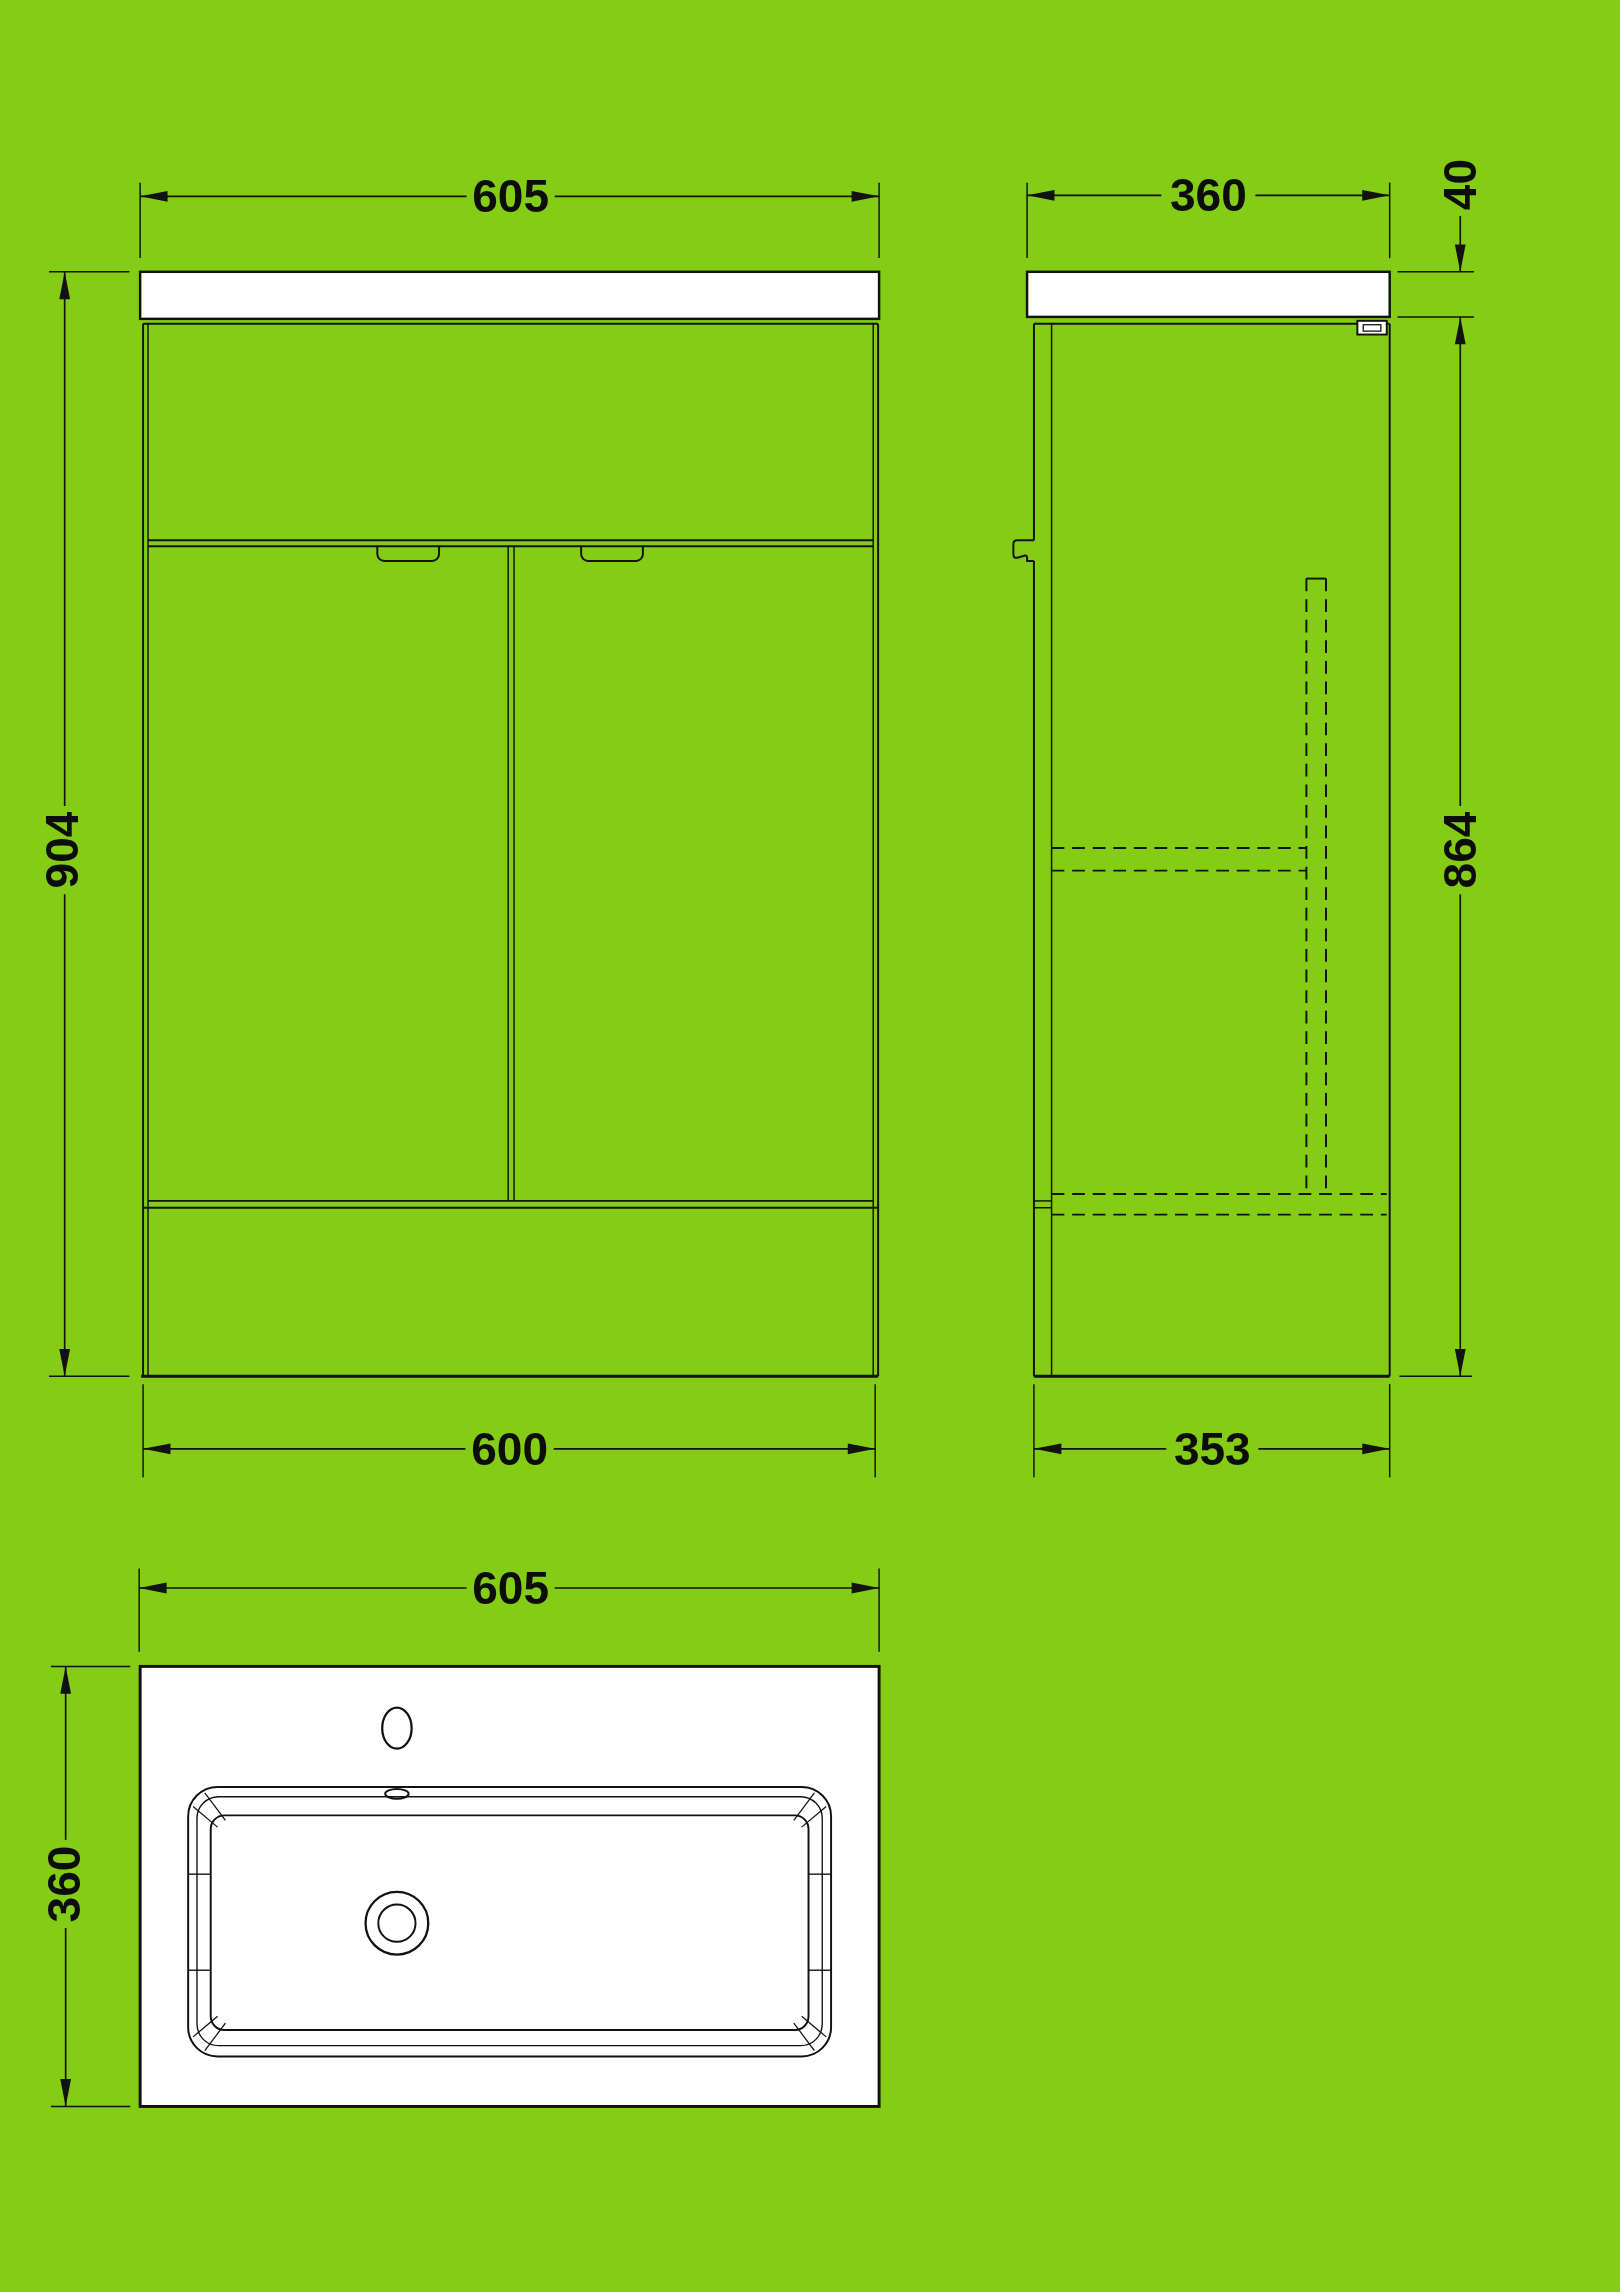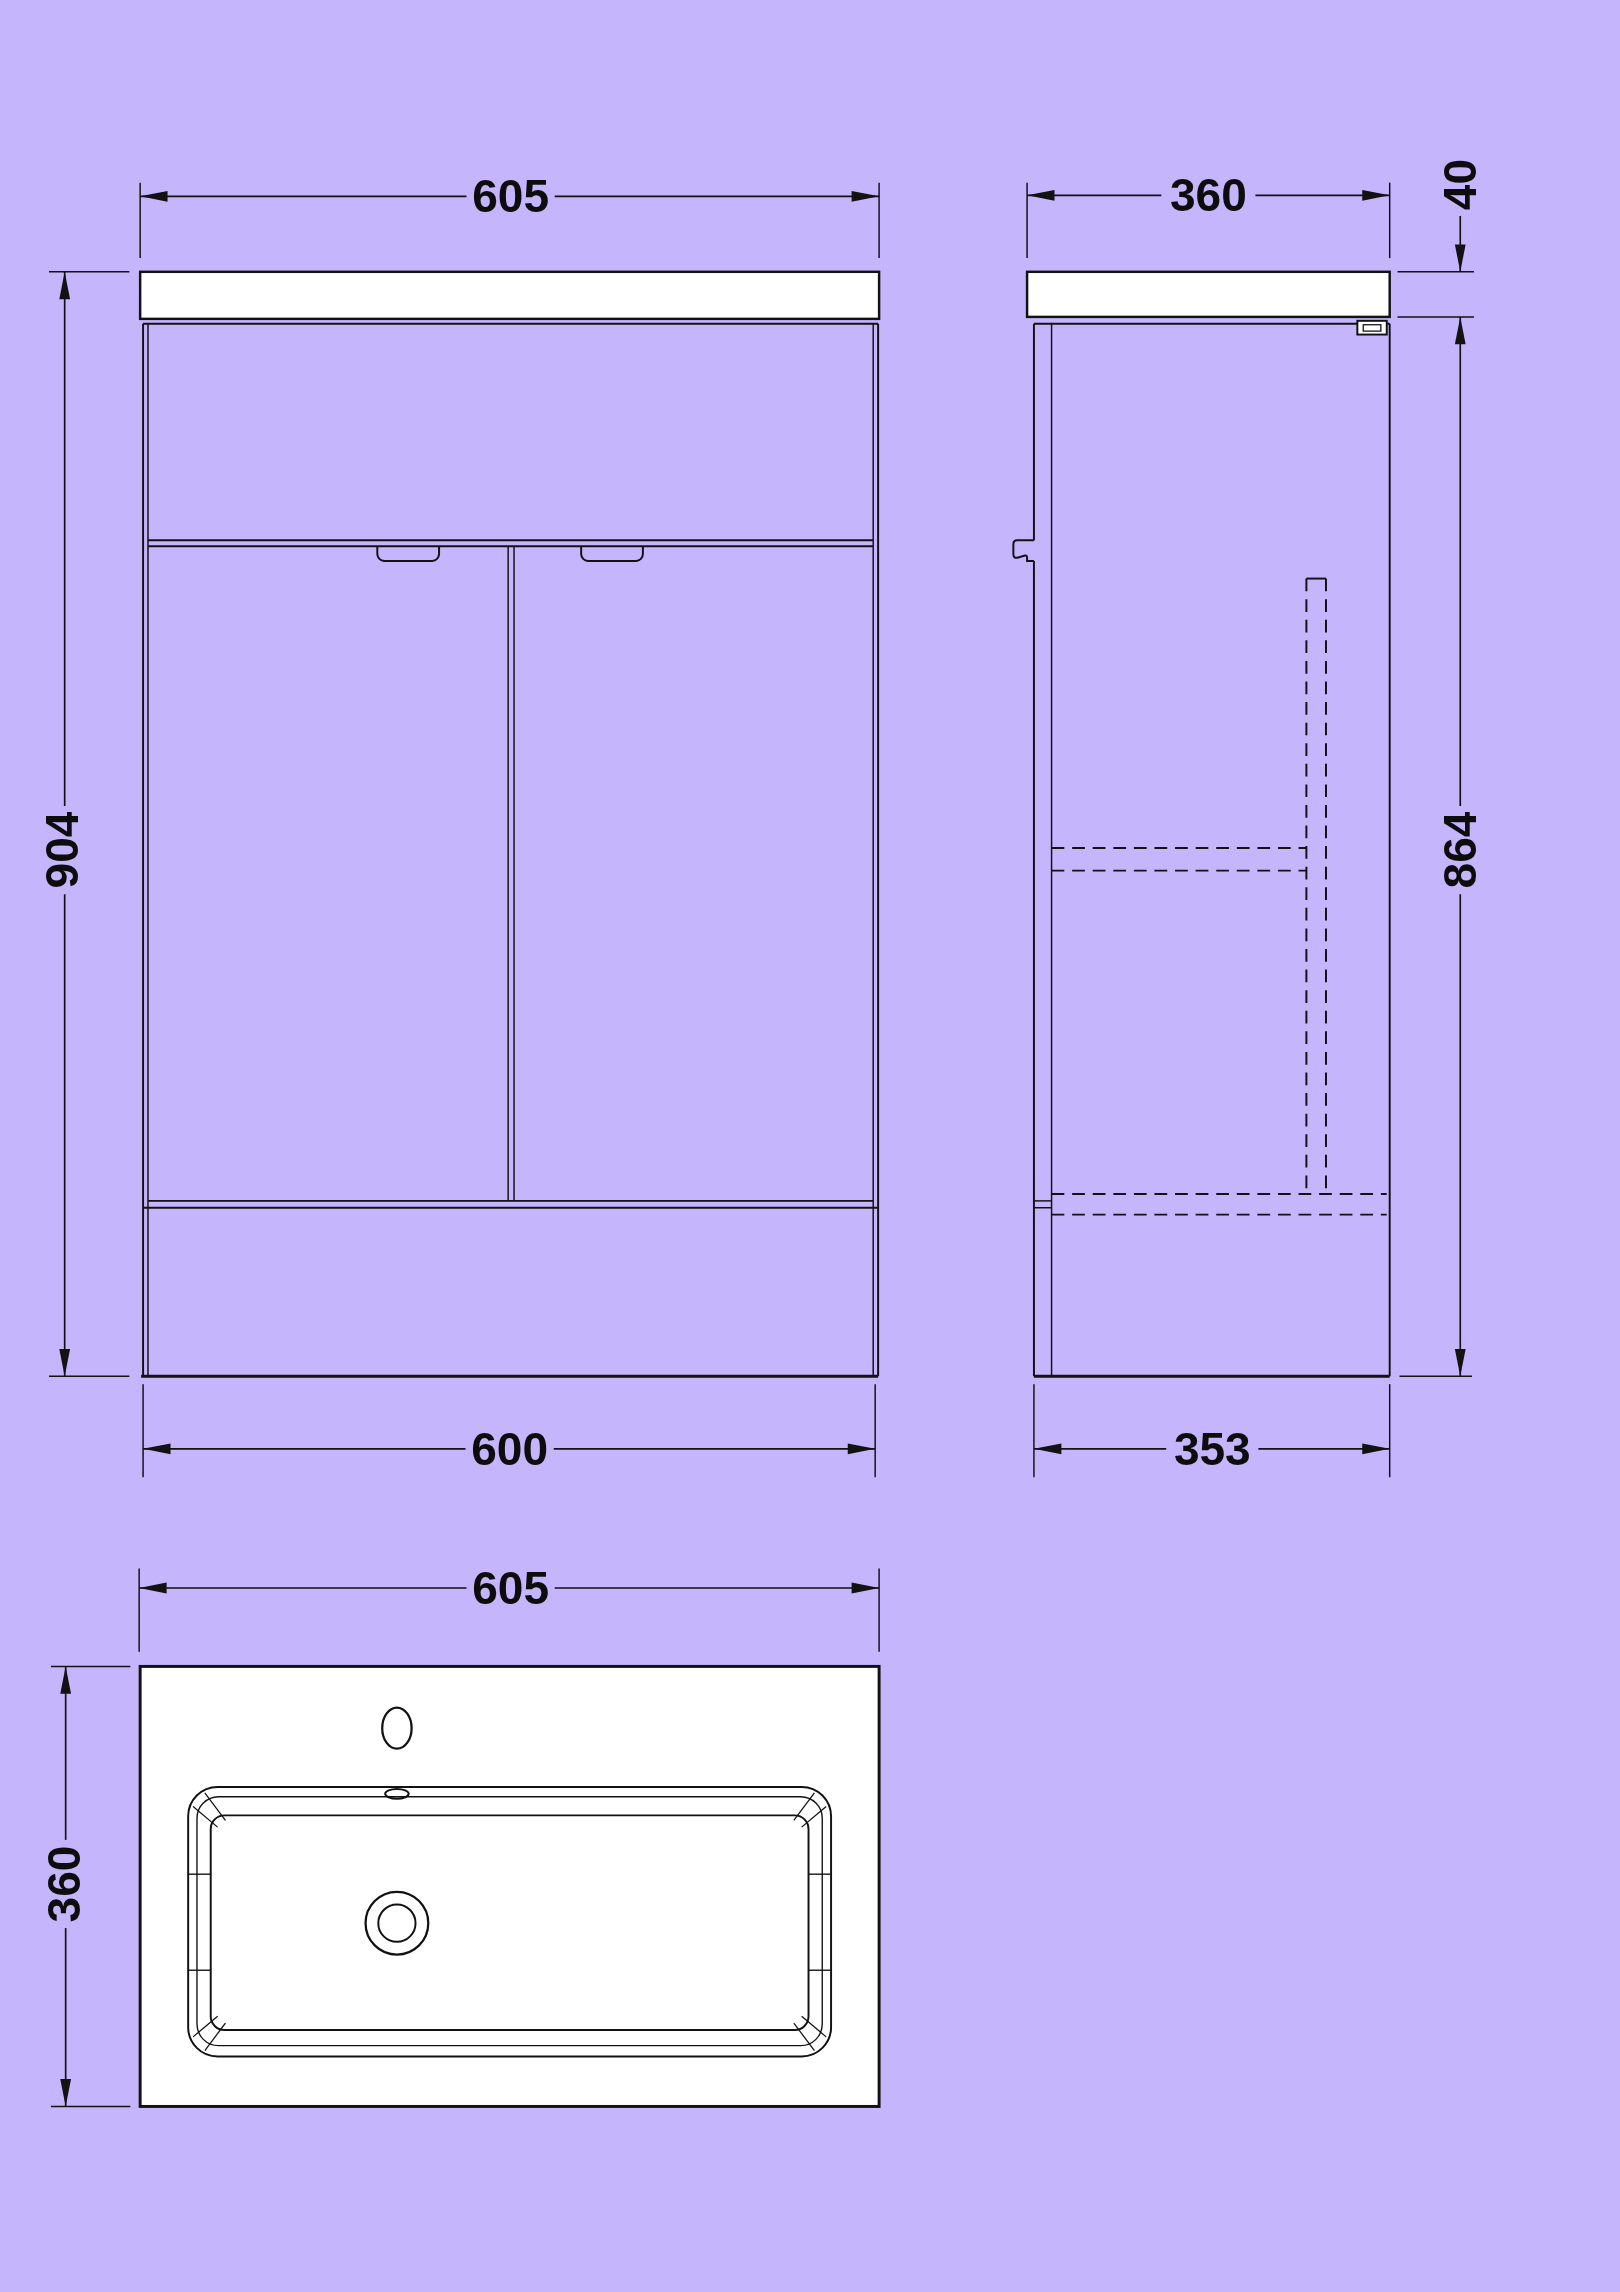--- a/index.html
+++ b/index.html
@@ -3,21 +3,21 @@
 <meta charset="utf-8">
 <style>
   html, body {
     margin: 0;
     padding: 0;
     background: #ffffff;
   }
   .sheet {
     width: 1620px;
     height: 2293px;
-    background: #c4b5fd;
+    background: #84cc16;
     position: relative;
   }
   svg { display: block; }
   svg line, svg path, svg rect, svg ellipse, svg circle {
     stroke: #121212;
     fill: none;
     stroke-linecap: butt;
   }
   svg polygon { fill: #121212; stroke: none; }
   svg rect.solid-white { fill: #ffffff; }

